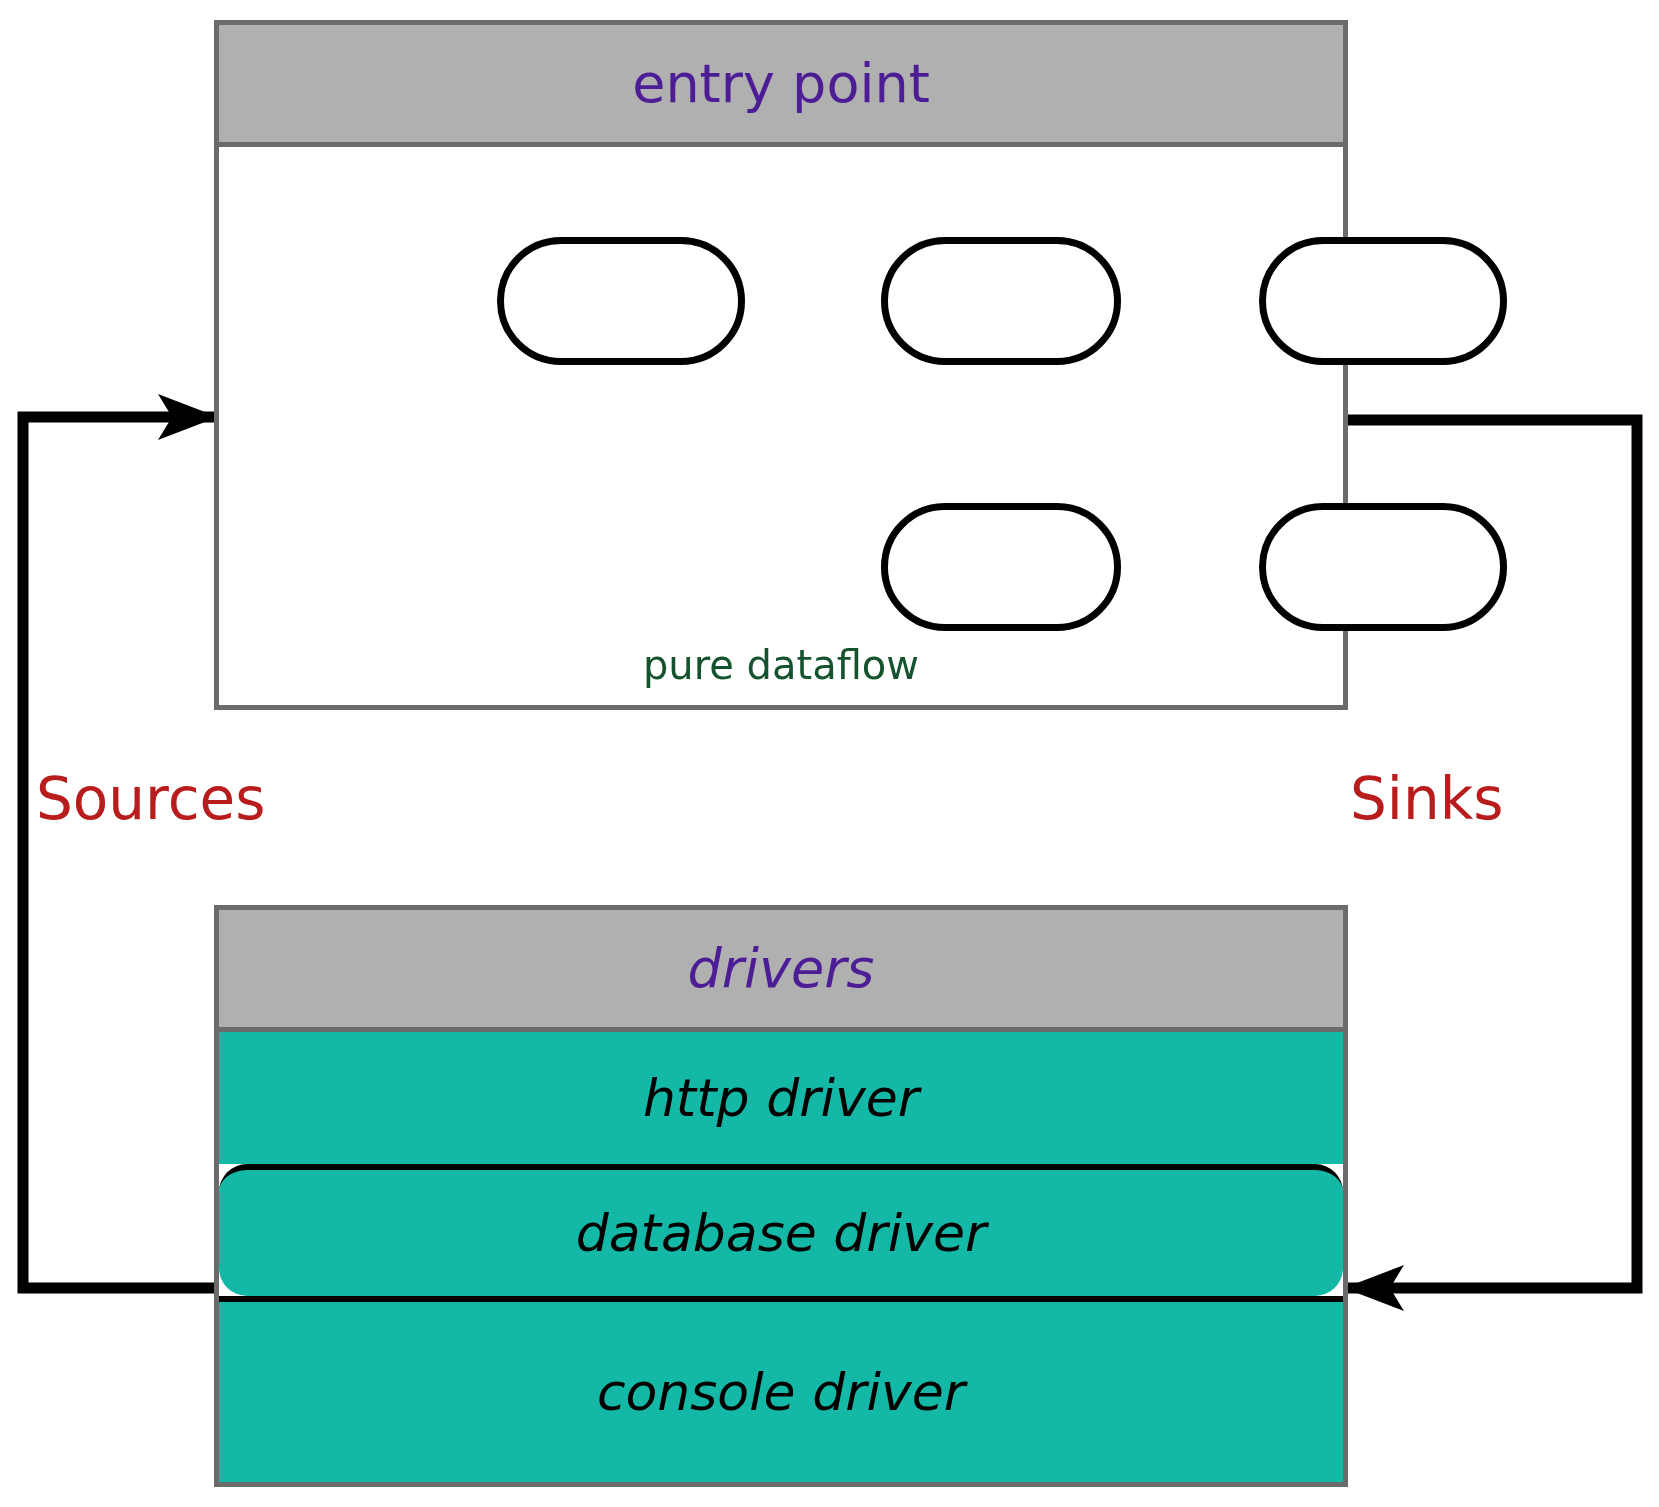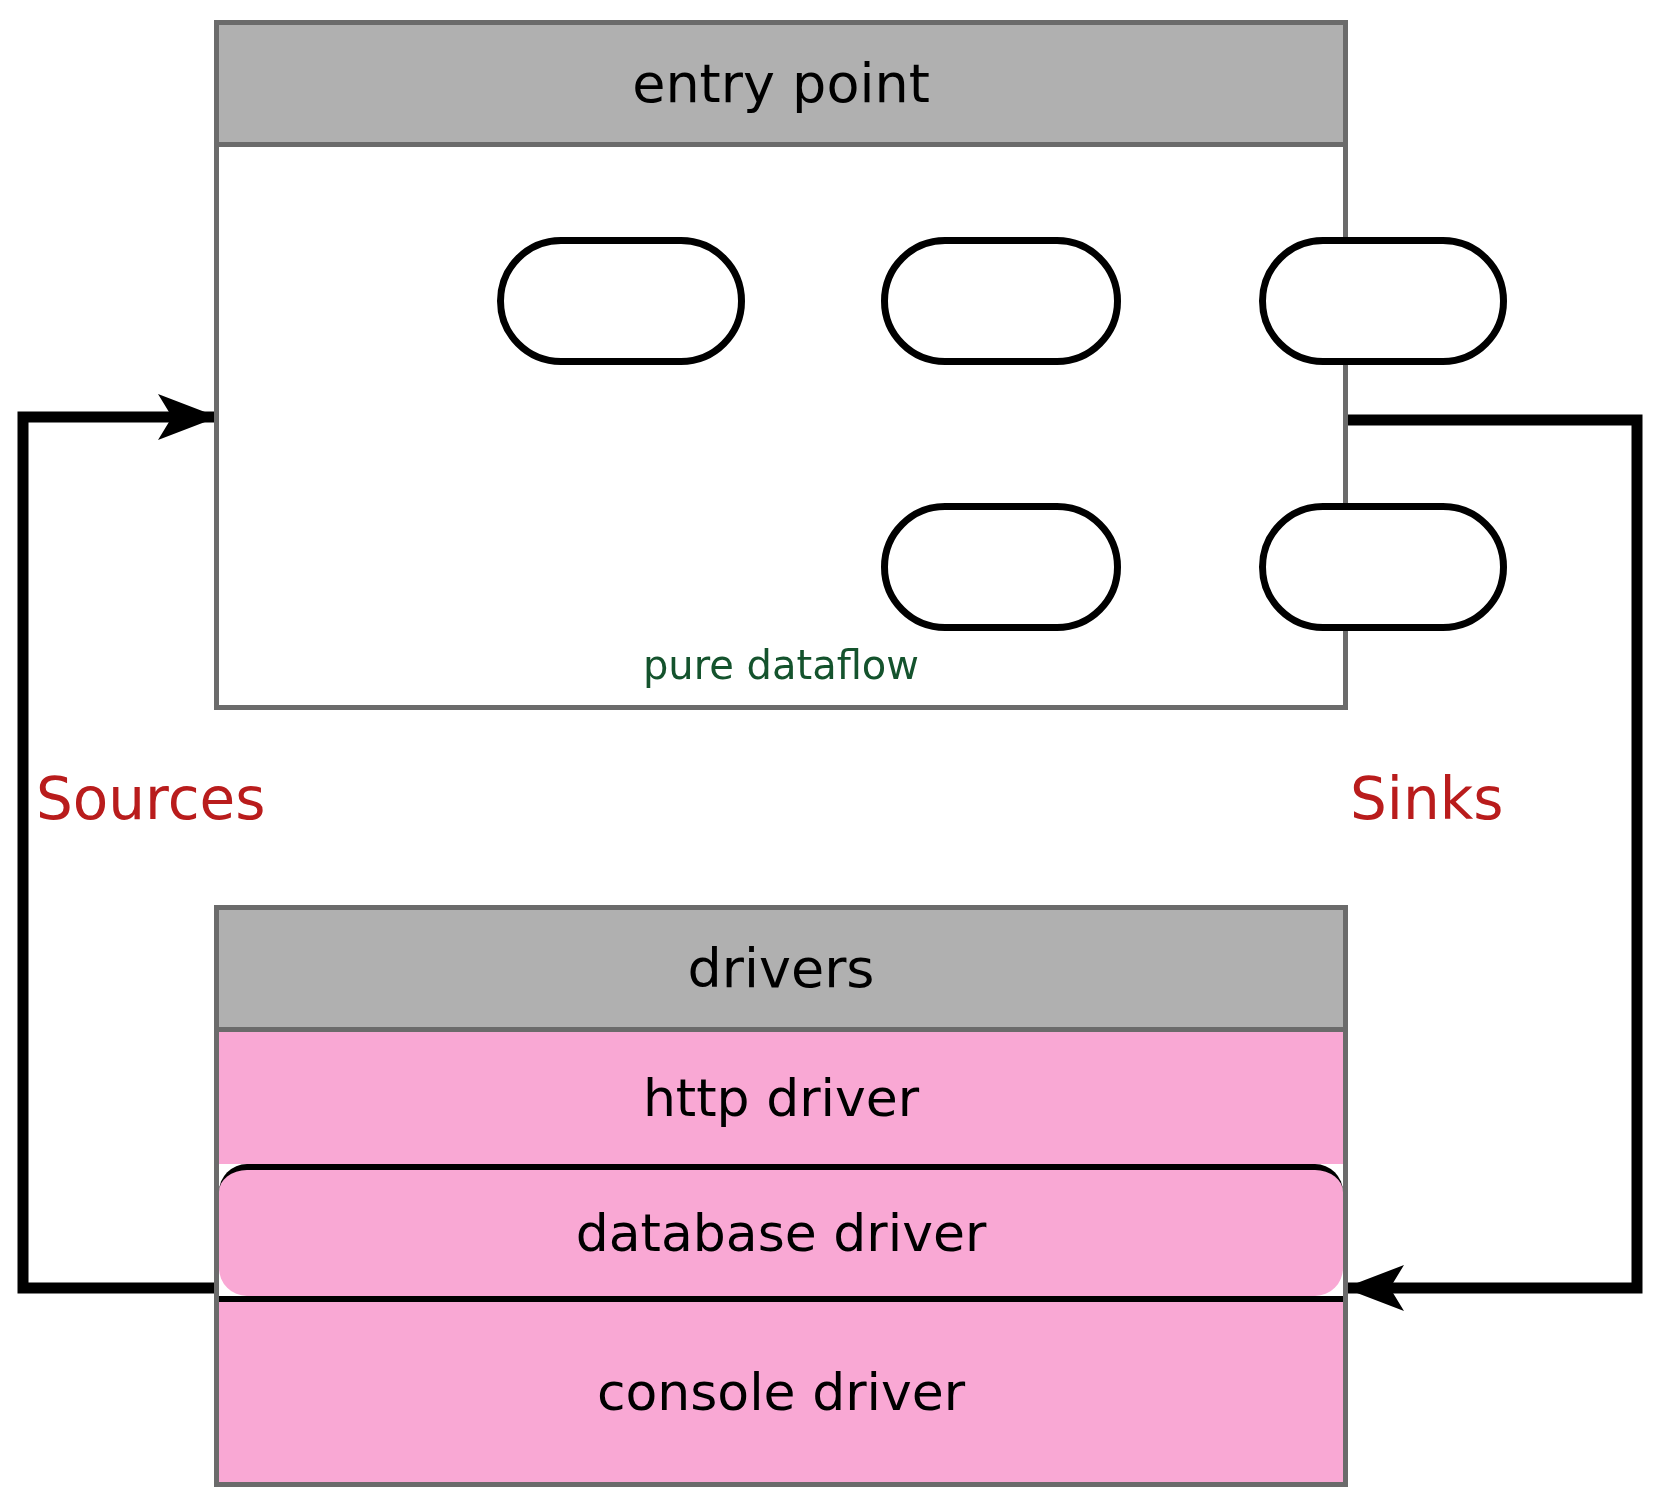--- a/index.html
+++ b/index.html
@@ -34,38 +34,38 @@
     box-sizing: border-box;
     border: 5px solid #6b6b6b;
     background: #ffffff;
   }
   #entry-pkg {
     left: 214px; top: 20px;
     width: 1134px; height: 690px;
   }
   #drivers-pkg {
     left: 214px; top: 905px;
-    width: 1134px; height: 582px;
+    width: 1134px; height: 582px; font-style: italic;
   }
   .pkg-header {
     position: absolute;
     left: 0; top: 0;
     width: 100%;
     height: 122px;
     background: #b0b0b0;
     border-bottom: 5px solid #6b6b6b;
     box-sizing: border-box;
     display: flex;
     align-items: center;
     justify-content: center;
   }
   .pkg-header-label {
     font-size: 54px;
     line-height: 1;
-    color: #000000;
+    color: #4c1d95;
   }
   .pkg-caption {
     position: absolute;
     width: 100%;
     text-align: center;
     font-size: 40px;
     line-height: 1;
     color: #14532d;
   }
   #pure-dataflow-caption {
@@ -90,21 +90,21 @@
   .driver-row {
     position: absolute;
     left: 0;
     width: 100%;
     box-sizing: border-box;
     display: flex;
     align-items: center;
     justify-content: center;
     font-size: 52px;
     line-height: 1;
-    background: #f9a8d4;
+    background: #14b8a6;
     color: #000000;
   }
   #driver-row-0 { top: 122px;  height: 132px; }
   #driver-row-1 { top: 254px;  height: 132px; border-top: 6px solid #000000; border-radius: 28px; }
   #driver-row-2 { top: 386px;  height: 186px; border-top: 6px solid #000000; align-items: center; }
 
   
   .side-label {
     position: absolute;
     font-size: 58px;

